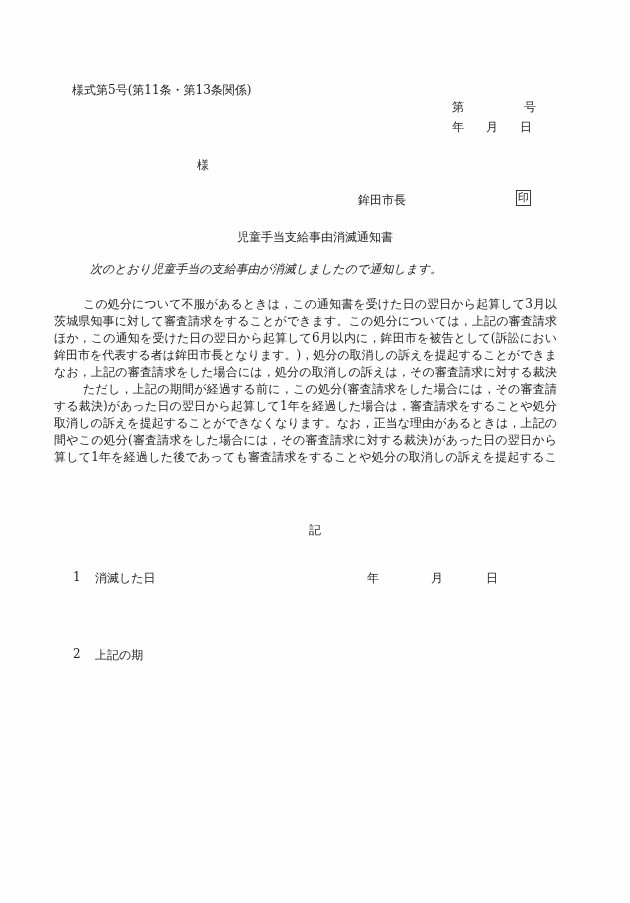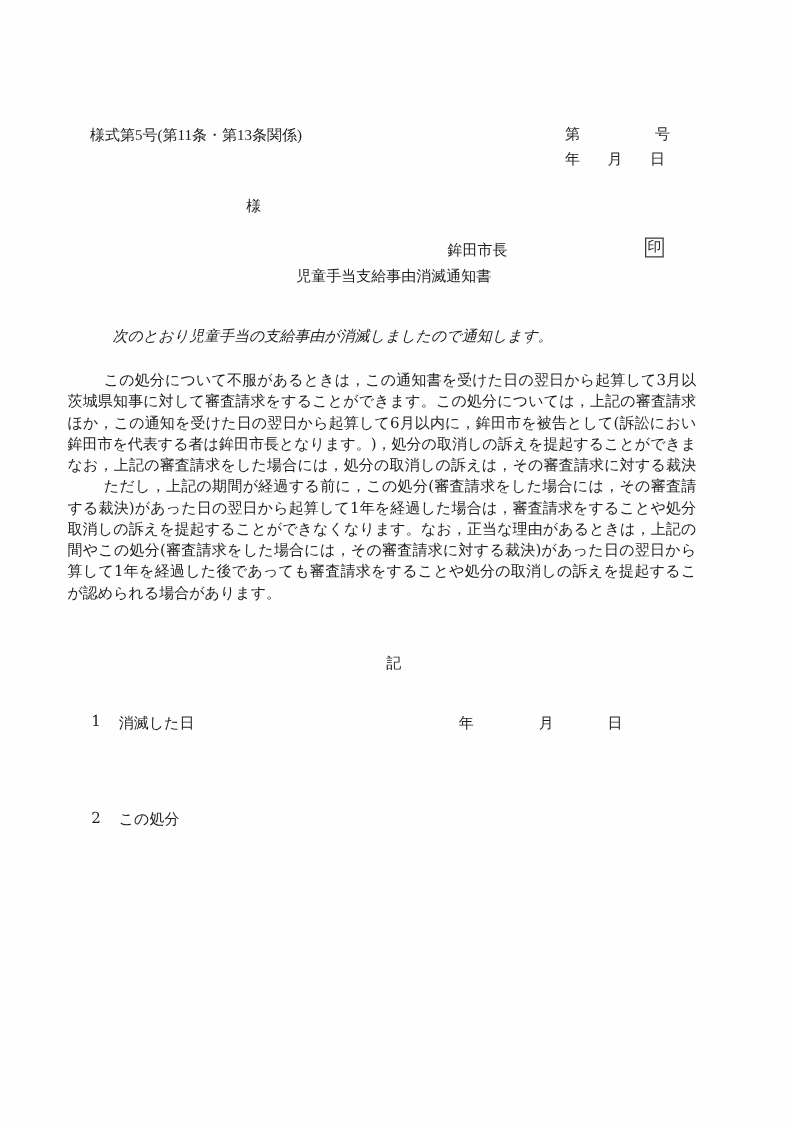--- a/index.html
+++ b/index.html
@@ -9,21 +9,21 @@
     width: 630px;
     height: 903px;
     background: #fefefe;
     font-family: "DejaVu Serif", "Liberation Serif", serif;
     color: #1e1e1e;
     font-size: 12px;
     overflow: hidden;
   }
   .abs { position: absolute; }
 
-  .form-number { left: 72px; top: 100px; font-family: Liberation Serif, serif; }
+  .form-number { left: 72px; top: 82px; }
 
   .doc-no-line {
     left: 452px; top: 99px; width: 84px;
     display: flex; justify-content: space-between;
   }
   .date-line {
     left: 452px; top: 119px; width: 80px;
     display: flex; justify-content: space-between;
   }
 
@@ -32,21 +32,21 @@
 
   .seal-box {
     left: 516px; top: 190px;
     width: 15px; height: 16px;
     border: 1px solid #3a3a3a;
     font-size: 11px; line-height: 14px;
     text-align: center;
   }
 
   .doc-title {
-    left: 0; top: 213px; width: 630px;
+    left: 0; top: 229px; width: 630px;
     text-align: center;
   }
 
   .intro {
     left: 54px; top: 261px; width: 510px;
     text-indent: 36px;
     font-style: italic;
   }
 
   .body-text {
@@ -109,27 +109,26 @@
     <div class="line first">この処分について不服があるときは，この通知書を受けた日の翌日から起算して3月以内に，</div>
     <div class="line">茨城県知事に対して審査請求をすることができます。この処分については，上記の審査請求の</div>
     <div class="line">ほか，この通知を受けた日の翌日から起算して6月以内に，鉾田市を被告として(訴訟において</div>
     <div class="line">鉾田市を代表する者は鉾田市長となります。)，処分の取消しの訴えを提起することができます。</div>
     <div class="line">なお，上記の審査請求をした場合には，処分の取消しの訴えは，その審査請求に対する裁決が</div>
     <div class="line first">ただし，上記の期間が経過する前に，この処分(審査請求をした場合には，その審査請求に対</div>
     <div class="line">する裁決)があった日の翌日から起算して1年を経過した場合は，審査請求をすることや処分の</div>
     <div class="line">取消しの訴えを提起することができなくなります。なお，正当な理由があるときは，上記の期</div>
     <div class="line">間やこの処分(審査請求をした場合には，その審査請求に対する裁決)があった日の翌日から起</div>
     <div class="line">算して1年を経過した後であっても審査請求をすることや処分の取消しの訴えを提起すること</div>
-    <div class="line last">が認められる場合があります。</div>
   </div>
 
   <div class="abs ki-marker">記</div>
 
   <span class="abs item-no-1">1</span>
   <span class="abs item-label-1">消滅した日</span>
   <span class="abs item1-year">年</span>
   <span class="abs item1-month">月</span>
   <span class="abs item1-day">日</span>
 
   <span class="abs item-no-2">2</span>
-  <span class="abs item-label-2">この処分</span>
+  <span class="abs item-label-2">上記の期</span>
 
 </div>
 
 </body></html>

